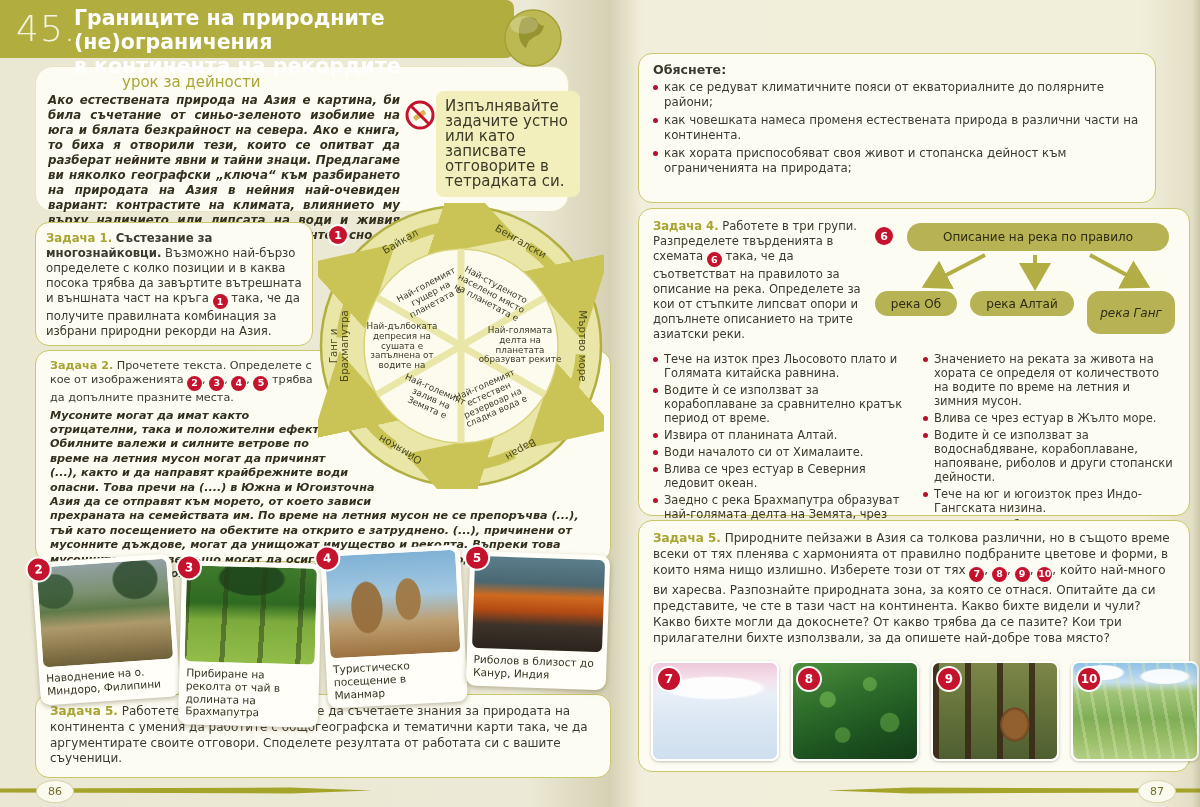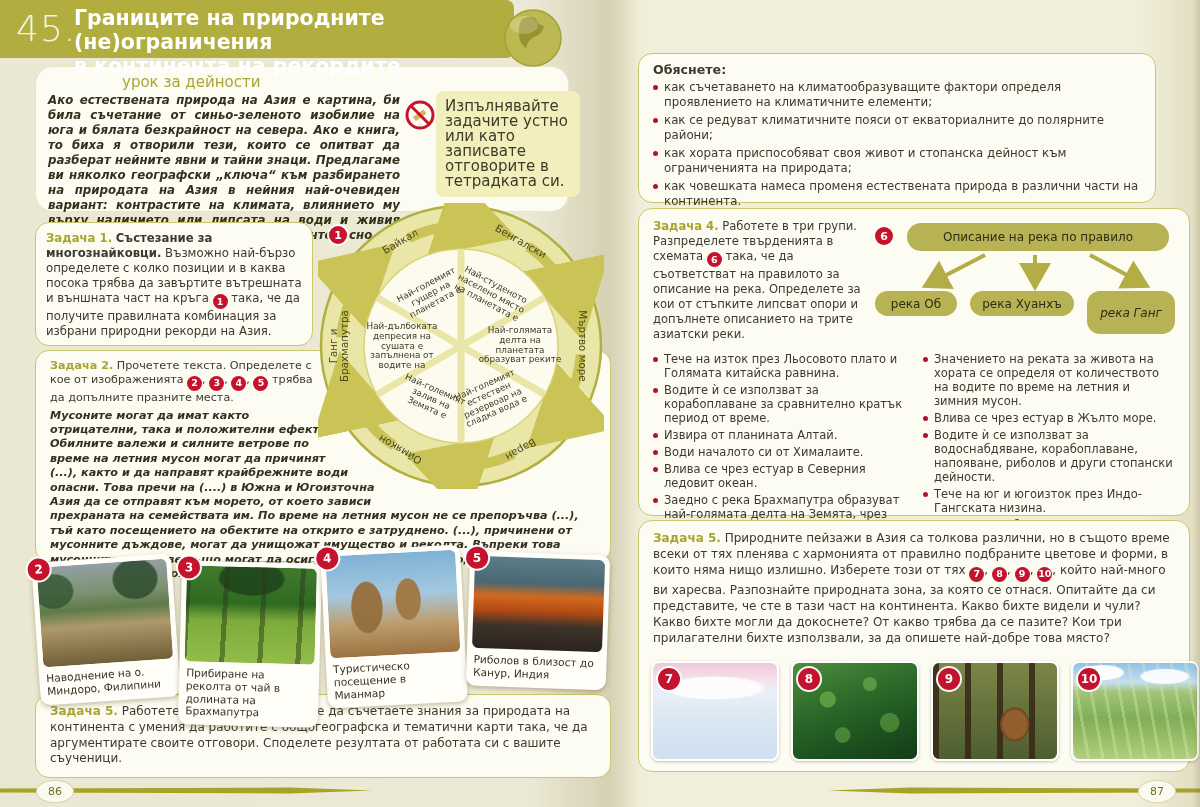--- a/index.html
+++ b/index.html
@@ -191,33 +191,29 @@
 
 <div class="footerbar" style="left:0;top:786px;width:372px;clip-path:polygon(0 28%,78% 18%,100% 50%,78% 82%,0 72%);"></div>
 <div class="pagenum" style="left:36px;top:780px;">
   <span>86</span>
 </div>
 
 <div class="panel" style="left:638px;top:53px;width:518px;height:150px;padding:8px 14px;">
   <div style="font-weight:bold;font-size:12.6px;margin-bottom:3px;">Обяснете:</div>
   <div class="bullet">
       <span class="dot"></span>
-      <span style="font-size:11.8px;line-height:15px;">как съчетаването на климатообразуващите фактори определя проявлението на климатичните елементи;</span>
+      <span style="font-size:11.8px;line-height:15px;">как се редуват климатичните пояси от екваториалните до полярните райони;</span>
     </div>
   <div class="bullet">
       <span class="dot"></span>
-      <span style="font-size:11.8px;line-height:15px;">как се редуват климатичните пояси от екваториалните до полярните райони;</span>
+      <span style="font-size:11.8px;line-height:15px;">как човешката намеса променя естествената природа в различни части на континента.</span>
     </div>
   <div class="bullet">
       <span class="dot"></span>
       <span style="font-size:11.8px;line-height:15px;">как хората приспособяват своя живот и стопанска дейност към ограниченията на природата;</span>
-    </div>
-  <div class="bullet">
-      <span class="dot"></span>
-      <span style="font-size:11.8px;line-height:15px;">как човешката намеса променя естествената природа в различни части на континента.</span>
     </div>
 </div>
 
 <div class="panel" style="left:638px;top:208px;width:552px;height:308px;padding:10px 14px;">
   <div style="display:flex;gap:14px;">
     <div style="flex:1 1 auto;font-size:11.6px;line-height:15px;">
       <span class="tasklabel">Задача 4.</span>
       <span>Работете в три групи. Разпределете твърденията в схемата</span>
       <span class="badge badge-inline">6</span>
       <span>така, че да съответстват на правилото за описание на река. Определете за кои от стъпките липсват опори и допълнете описанието на трите азиатски реки.</span>
@@ -232,21 +228,21 @@
           </marker>
         </defs>
         <g stroke="#b2ae45" stroke-width="4" fill="none">
           <line x1="110" y1="4" x2="52" y2="34" marker-end="url(#ah2)"></line>
           <line x1="160" y1="4" x2="160" y2="34" marker-end="url(#ah2)"></line>
           <line x1="215" y1="4" x2="270" y2="34" marker-end="url(#ah2)"></line>
         </g>
       </svg>
       <div style="display:flex;justify-content:space-between;">
         <div class="pill" style="width:82px;height:25px;">река Об</div>
-        <div class="pill" style="width:104px;height:25px;">река Хуанхъ</div>
+        <div class="pill" style="width:104px;height:25px;">река Алтай</div>
         <div class="pill" style="width:88px;height:43px;font-style:italic;">река Ганг</div>
       </div>
     </div>
   </div>
   <div style="display:flex;gap:18px;margin-top:10px;">
     <div style="flex:1 1 50%;">
       <div class="bullet">
           <span class="dot"></span>
           <span class="btxt">Тече на изток през Льосовото плато и Голямата китайска равнина.</span>
         </div>

